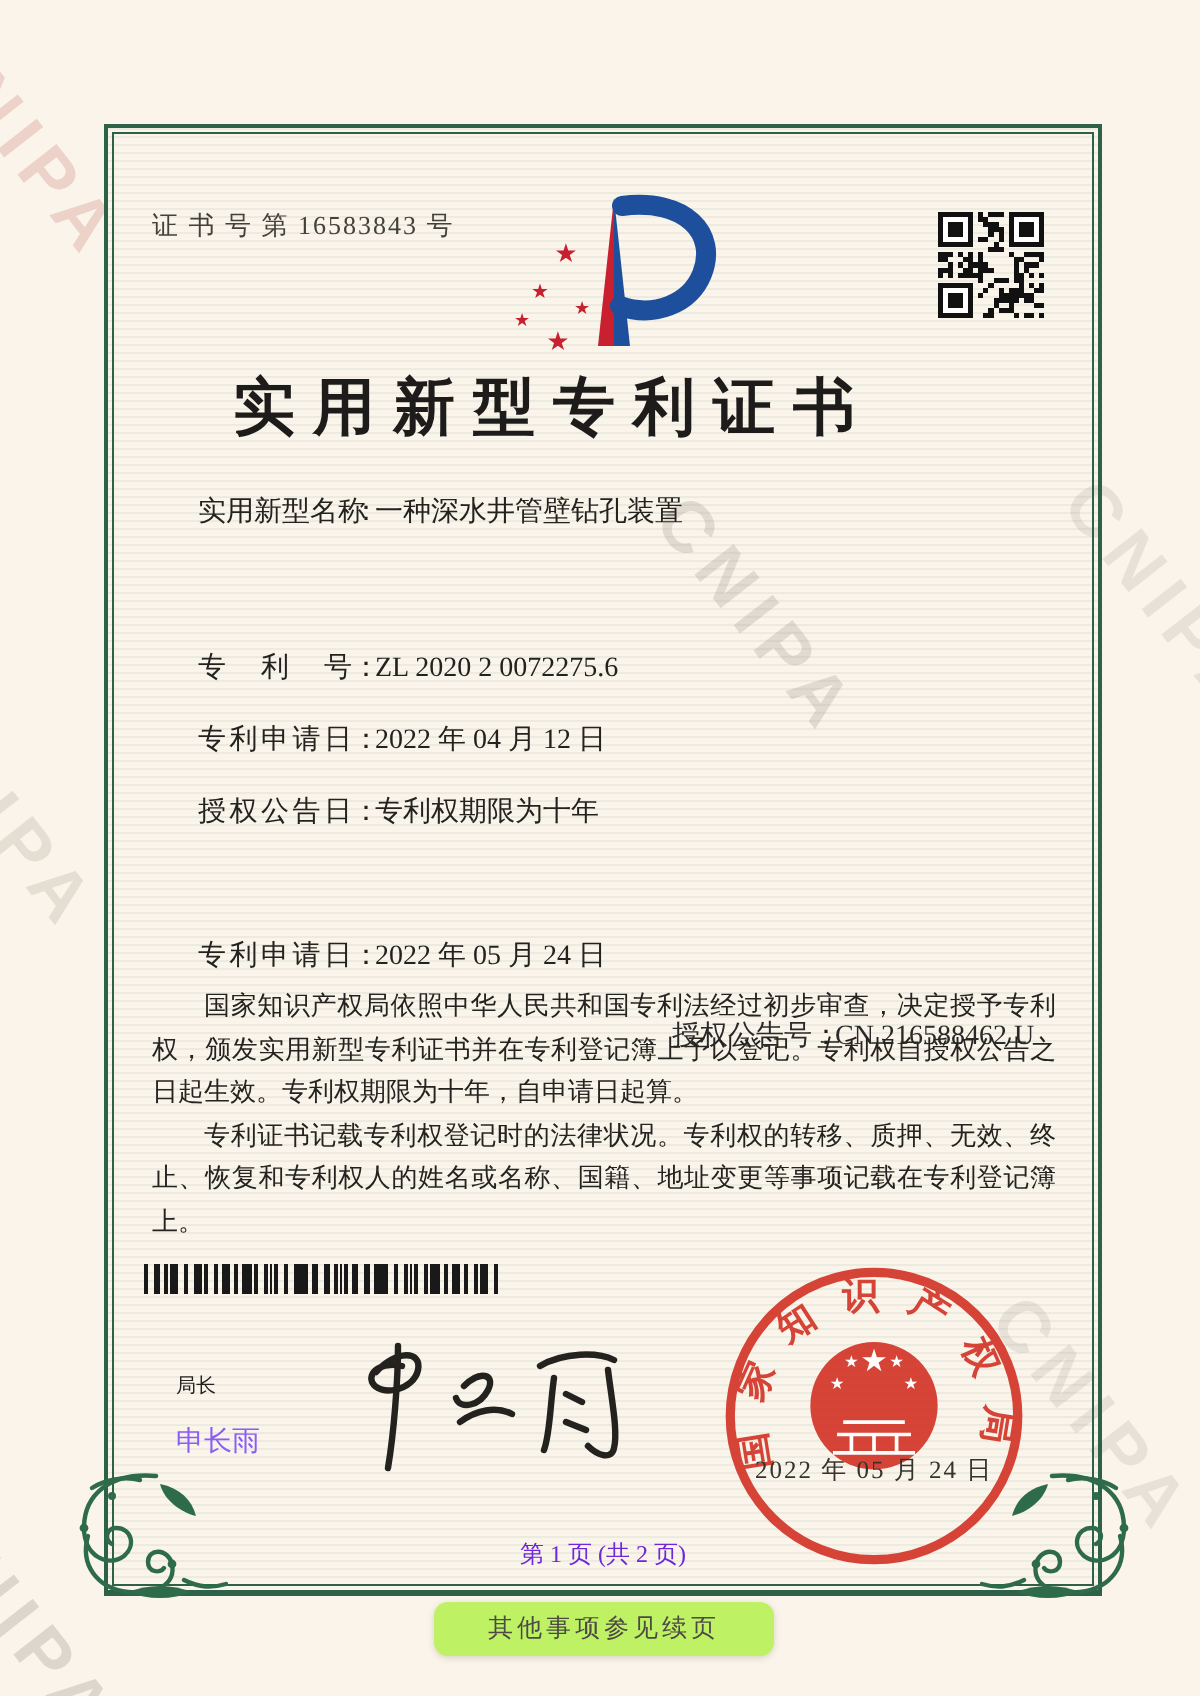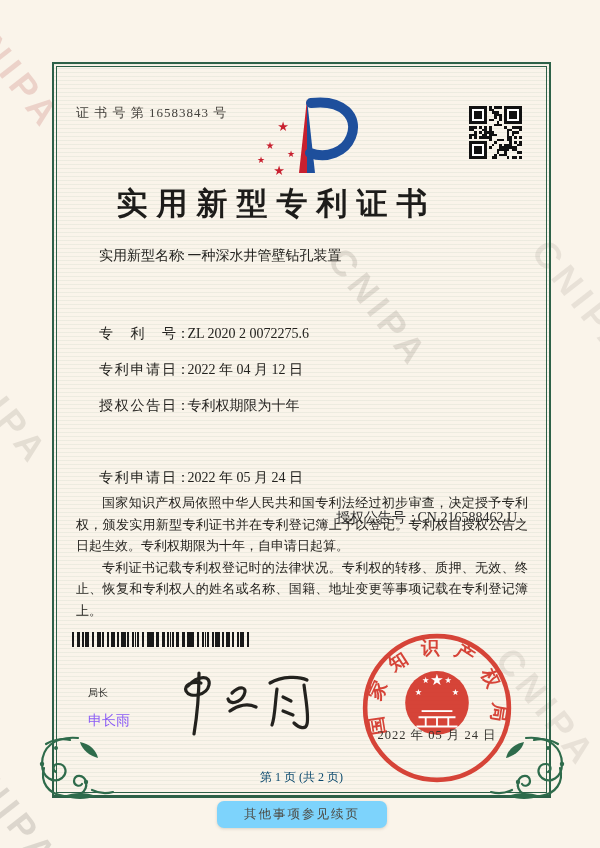--- a/index.html
+++ b/index.html
@@ -40,25 +40,25 @@
     background-image:
       repeating-linear-gradient(90deg,#191919 0 2px,transparent 2px 5px),
       repeating-linear-gradient(90deg,#191919 0 1px,transparent 1px 7px),
       repeating-linear-gradient(90deg,#191919 0 2px,transparent 2px 13px);}
   .signer-title{left:88px;top:686px;font-size:10px;color:#23221f;}
   .signer-name{left:88px;top:712px;font-size:14px;color:#8b5cf6;}
   .signature{left:158px;top:666px;}
   .seal{left:360px;top:631px;}
   .seal-date{left:360px;top:727px;width:154px;text-align:center;font-size:12.5px;
              color:#34332e;letter-spacing:1px;}
-  .page-no{left:52px;width:499px;top:769px;text-align:center;font-size:12px;color:#0c4a6e;}
+  .page-no{left:52px;width:499px;top:769px;text-align:center;font-size:12px;color:#6d28d9;}
   .orn{z-index:4;}
   .orn-l{left:34px;top:734px;}
   .orn-r{left:490px;top:734px;transform:scaleX(-1);}
-  .footer-tab{left:217px;top:801px;width:170px;height:27px;background:#7dd3fc;
+  .footer-tab{left:217px;top:801px;width:170px;height:27px;background:#bef264;
       border-radius:7px;box-shadow:0 1px 3px rgba(120,110,90,0.25);
       display:flex;align-items:center;justify-content:center;
       font-size:12.5px;color:#4c4a43;letter-spacing:2px;}
 </style>
 </head>
 <body>
 
 <div class="page">
 
   <div class="wm wm1">CNIPA</div>

